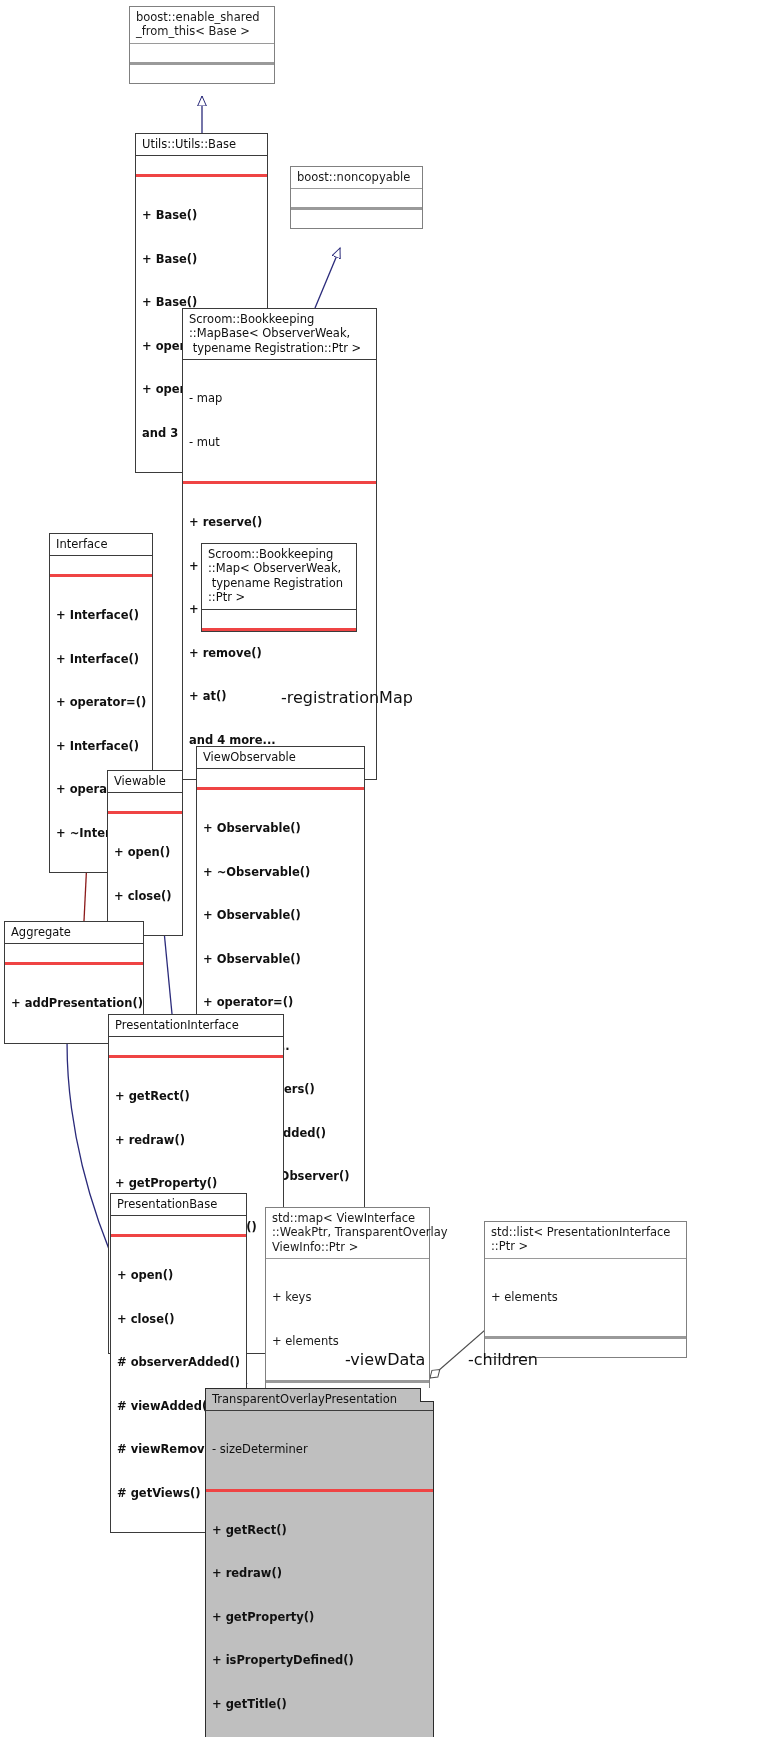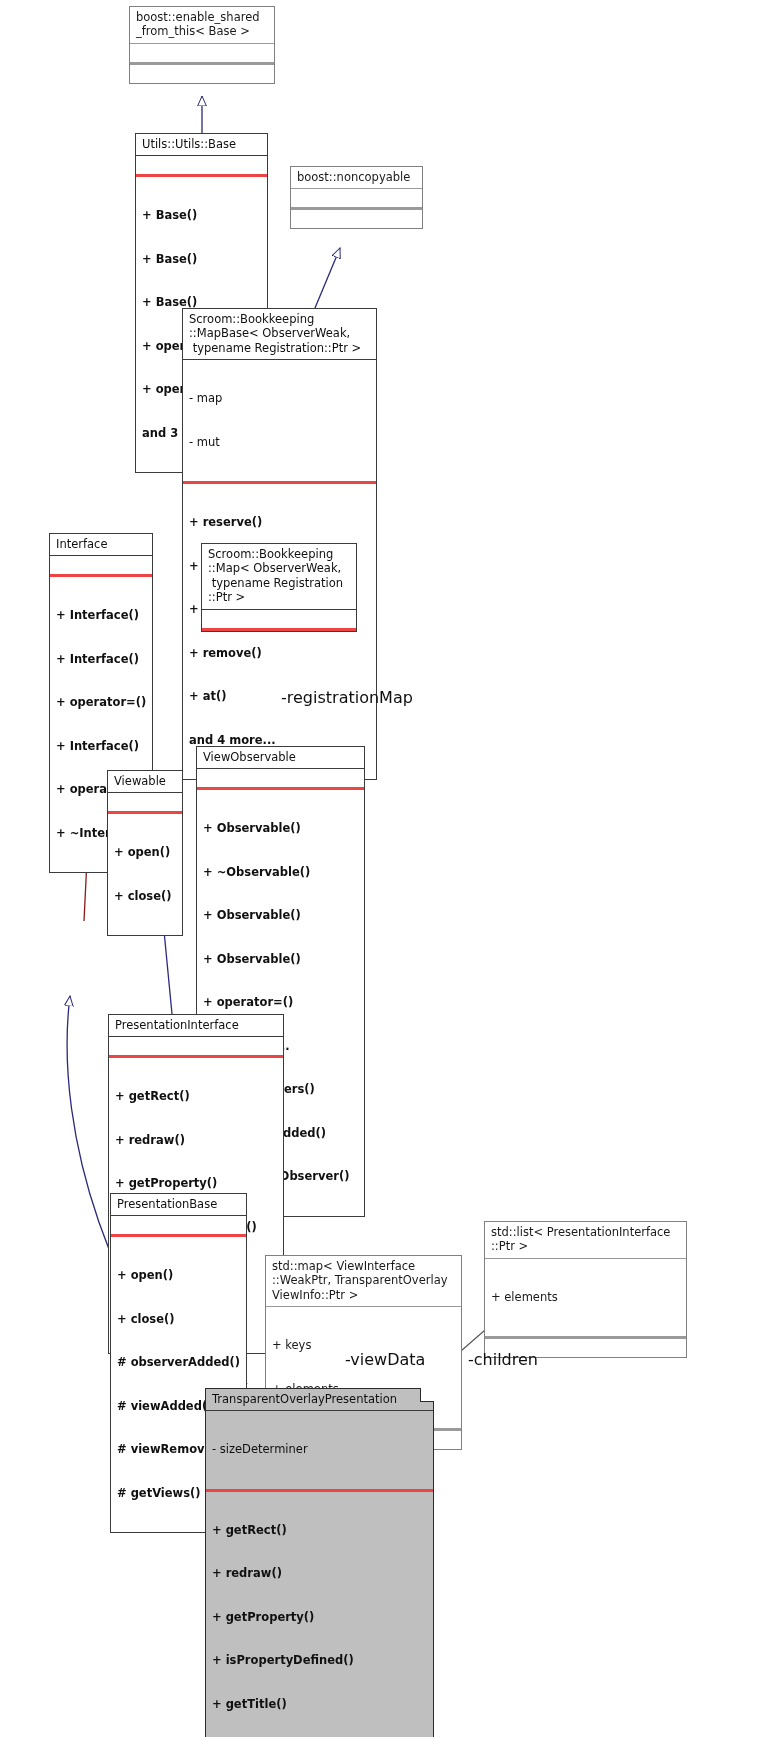--- a/index.html
+++ b/index.html
@@ -200,20 +200,27 @@
 
   <div class="node" style="left:107px;top:770px;width:76px;">
     <div class="n-title">Viewable</div>
     <div class="n-attrs"><div class="empty-row"></div></div>
     <div class="n-ops">
       <div>+ open()</div>
       <div>+ close()</div>
     </div>
   </div>
 
+  <div class="node" style="left:4px;top:921px;width:140px;">
+    <div class="n-title">Aggregate</div>
+    <div class="n-attrs"><div class="empty-row"></div></div>
+    <div class="n-ops">
+      <div>+ addPresentation()</div>
+    </div>
+  </div>
 
   <div class="node" style="left:108px;top:1014px;width:176px;">
     <div class="n-title">PresentationInterface</div>
     <div class="n-attrs"><div class="empty-row"></div></div>
     <div class="n-ops">
       <div>+ getRect()</div>
       <div>+ redraw()</div>
       <div>+ getProperty()</div>
       <div>+ isPropertyDefined()</div>
       <div>+ getTitle()</div>
@@ -227,21 +234,21 @@
     <div class="n-ops">
       <div>+ open()</div>
       <div>+ close()</div>
       <div># observerAdded()</div>
       <div># viewAdded()</div>
       <div># viewRemoved()</div>
       <div># getViews()</div>
     </div>
   </div>
 
-  <div class="node grey" style="left:265px;top:1207px;width:197px;margin-top:48px;">
+  <div class="node grey" style="left:265px;top:1207px;width:165px;">
     <div class="n-title">std::map&lt; ViewInterface
 ::WeakPtr, TransparentOverlay
 ViewInfo::Ptr &gt;</div>
     <div class="n-attrs">
       <div>+ keys</div>
       <div>+ elements</div>
     </div>
     <div class="n-ops"><div class="empty-row"></div></div>
   </div>
 

